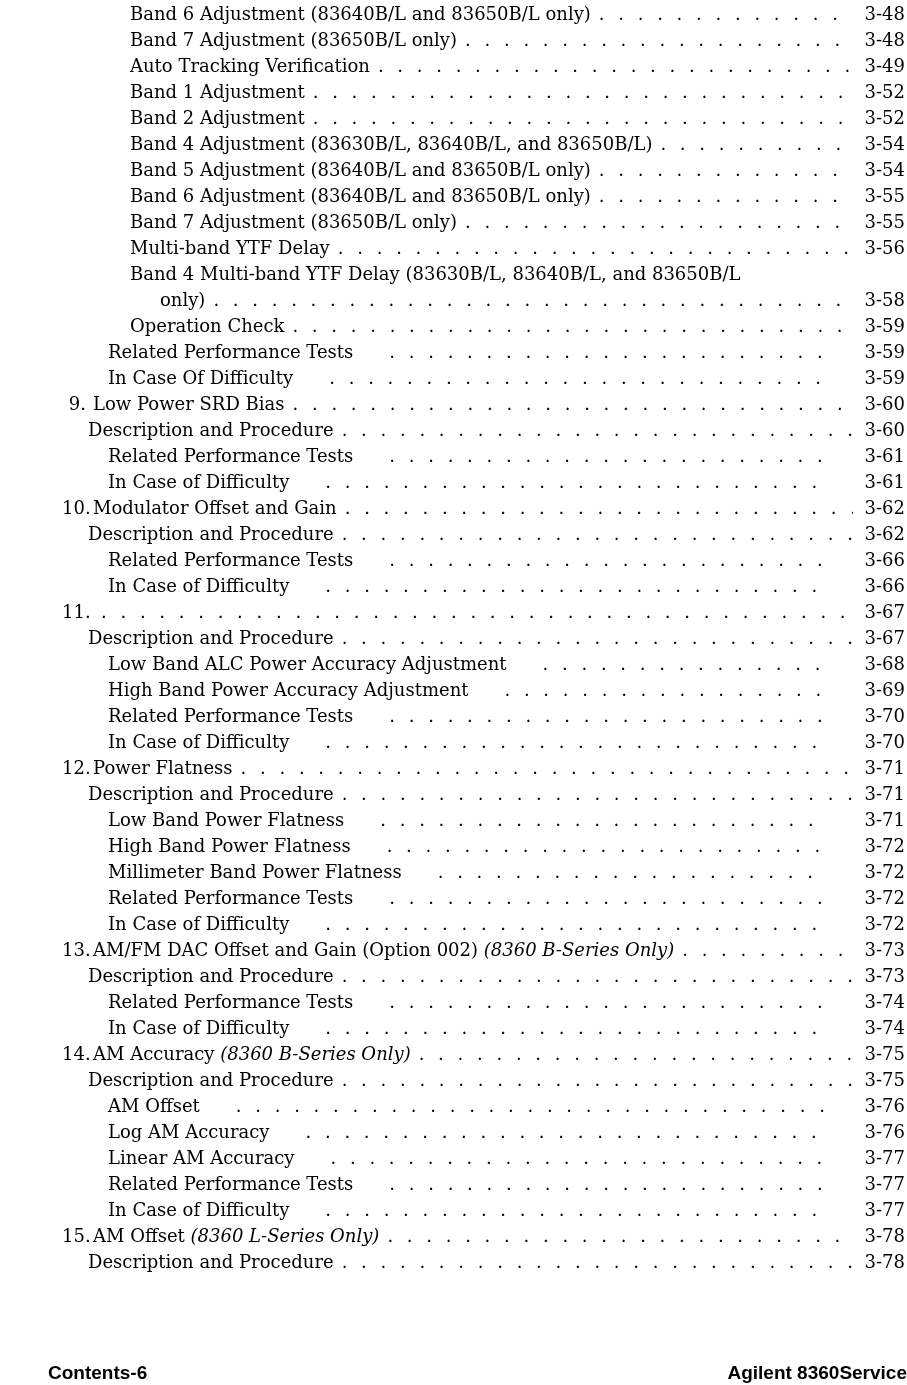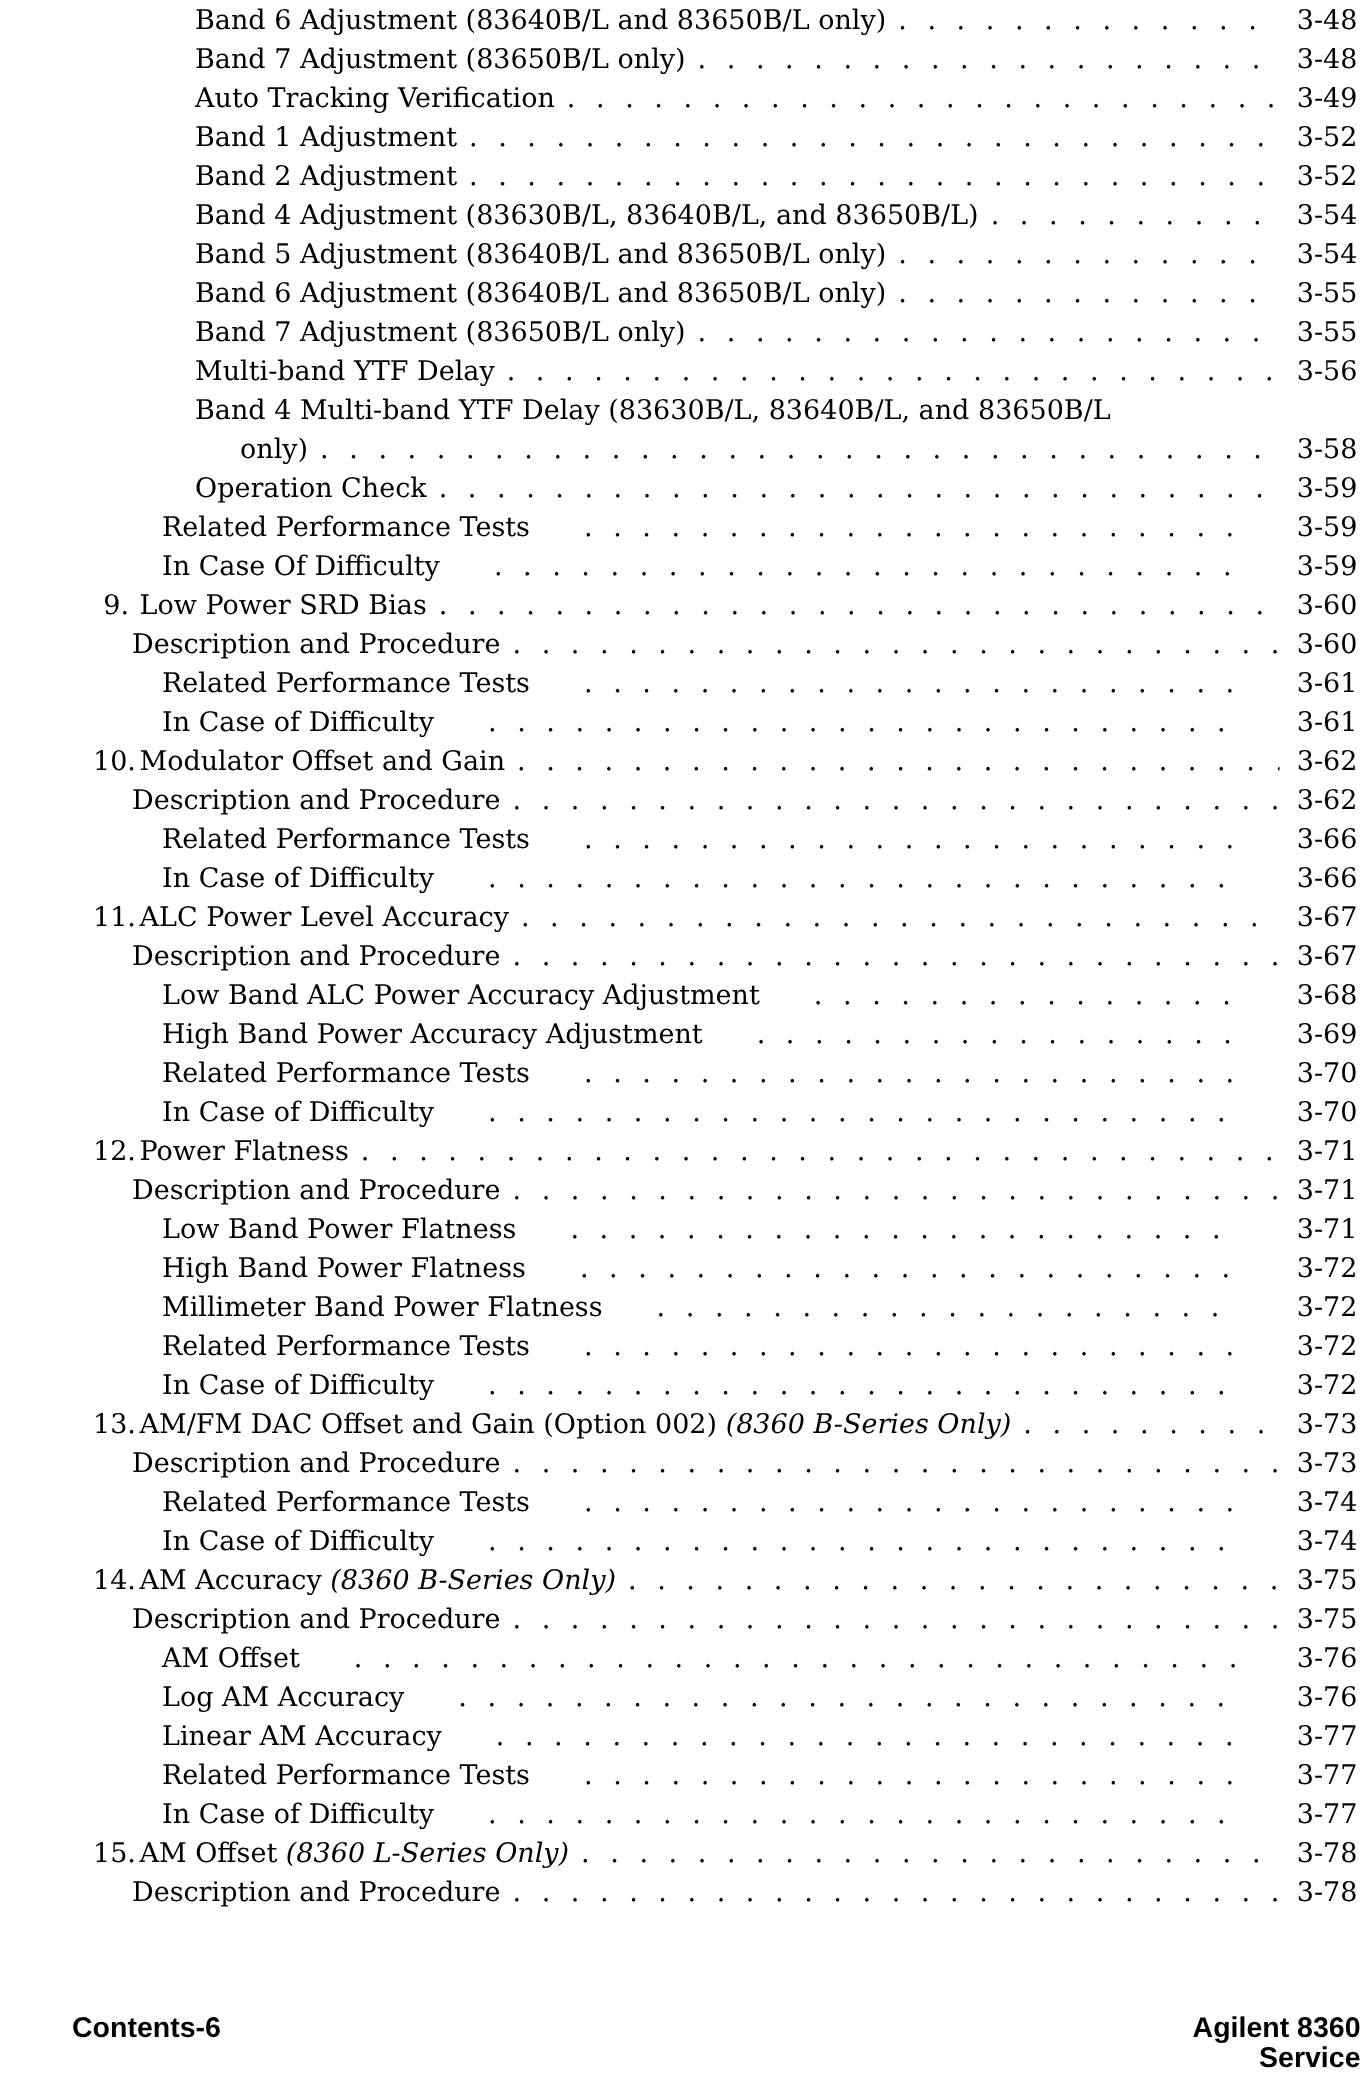--- a/index.html
+++ b/index.html
@@ -68,21 +68,21 @@
     justify-content: space-between;
     align-items: flex-start;
     font-family: "Liberation Sans", sans-serif;
     font-weight: bold;
     font-size: 19px;
     line-height: 20px;
     padding-left: 48px;
   }
   .f-right {
     display: flex;
-    flex-direction: column;
+    flex-direction: row;
     text-align: right;
   }
 </style>
 </head>
 <body>
 
 <div class="page">
   <div class="toc">
       <div class="toc-row ind-3">
         <span class="title">Band 6 Adjustment (83640B/L and 83650B/L only)</span>
@@ -194,21 +194,20 @@
         <span class="leader"></span>
         <span class="pagenum">3-66</span>
       </div>
       <div class="toc-row ind-2">
         <span class="title">In Case of Difficulty</span>
         <span class="leader"></span>
         <span class="pagenum">3-66</span>
       </div>
       <div class="toc-row ind-0">
         <span class="num">11.</span>
-        <span class="title">ALC Power Level Accuracy</span>
         <span class="leader"></span>
         <span class="pagenum">3-67</span>
       </div>
       <div class="toc-row ind-1">
         <span class="title">Description and Procedure</span>
         <span class="leader"></span>
         <span class="pagenum">3-67</span>
       </div>
       <div class="toc-row ind-2">
         <span class="title">Low Band ALC Power Accuracy Adjustment</span>

